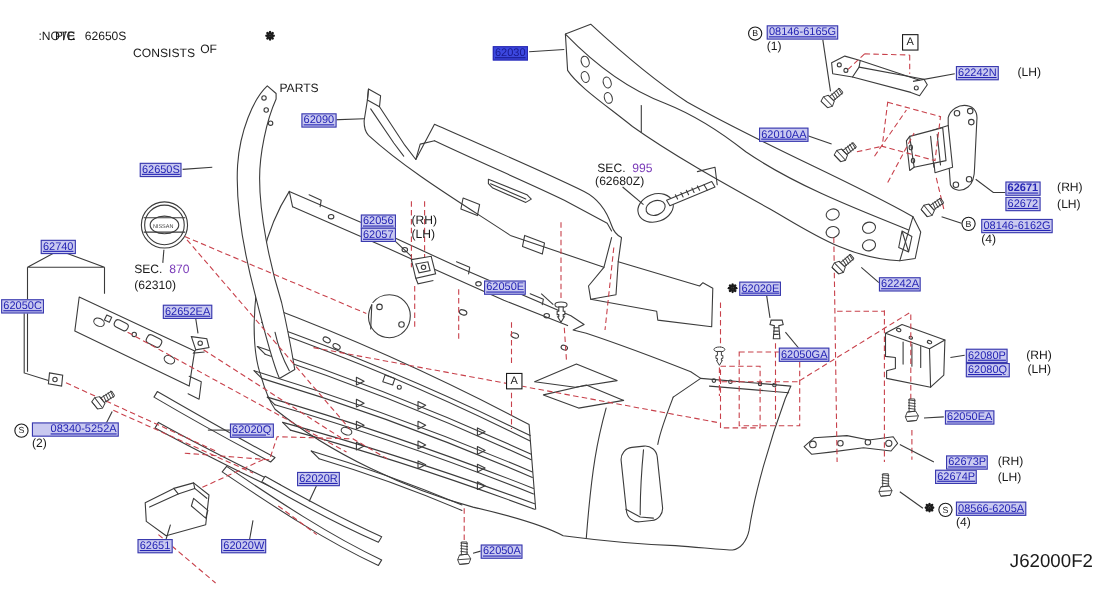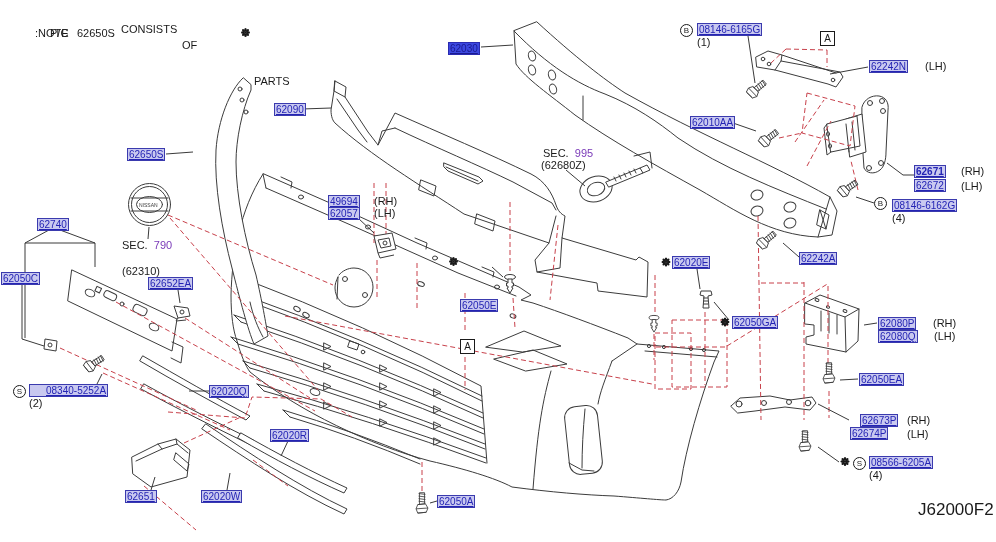--- a/index.html
+++ b/index.html
@@ -308,21 +308,21 @@
 <use href="#star" transform="translate(453.5,261.5) scale(0.88)"></use>
 <use href="#star" transform="translate(666,262) scale(0.88)"></use>
 <use href="#star" transform="translate(725,322) scale(0.88)"></use>
 <use href="#star" transform="translate(845,461.5) scale(0.88)"></use>
 </svg>
 
 <div class="bk" style="left:2px;top:27px;padding-left:36px;">NOTE</div>
 <div class="bk" style="left:35px;top:27px;">:</div>
 <div class="bk" style="left:50px;top:27px;">P/C</div>
 <div class="bk" style="left:77px;top:27px;">62650S</div>
-<div class="bk" style="left:121px;top:23px;">CONSISTS</div>
+<div class="bk" style="left:121px;top:43px;">CONSISTS</div>
 <div class="bk" style="left:182px;top:27px;margin-top:12px;">OF</div>
 <div class="bk" style="left:254px;top:27px;margin-top:48px;">PARTS</div>
 
 <div class="lb sel" style="left:448px;top:42px;">62030</div>
 <div class="lb" style="left:697px;top:23px;">08146-6165G</div>
 <div class="circ" style="left:680px;top:24px;">B</div>
 <div class="bk" style="left:697px;top:36px;">(1)</div>
 <div class="abox" style="left:820px;top:31px;">A</div>
 <div class="lb" style="left:869px;top:60px;">62242N</div>
 <div class="bk" style="left:925px;top:60px;">(LH)</div>
@@ -331,33 +331,33 @@
 <div class="lb" style="left:127px;top:148px;">62650S</div>
 <div class="bk" style="left:543px;top:147px;">SEC.&nbsp;&nbsp;<span class="pur">995</span></div>
 <div class="bk" style="left:541px;top:159px;">(62680Z)</div>
 <div class="lb" style="left:914px;top:165px;font-weight:bold;">62671</div>
 <div class="bk" style="left:961px;top:165px;">(RH)</div>
 <div class="lb" style="left:914px;top:179px;">62672</div>
 <div class="bk" style="left:961px;top:180px;">(LH)</div>
 <div class="lb" style="left:892px;top:199px;">08146-6162G</div>
 <div class="circ" style="left:874px;top:197px;">B</div>
 <div class="bk" style="left:892px;top:212px;">(4)</div>
-<div class="lb" style="left:328px;top:195px;">49694</div>
+<div class="lb" style="left:328px;top:195px;">62056</div>
 <div class="lb" style="left:328px;top:207px;">62057</div>
 <div class="bk" style="left:374px;top:195px;">(RH)</div>
 <div class="bk" style="left:374px;top:207px;">(LH)</div>
 <div class="lb" style="left:37px;top:218px;">62740</div>
-<div class="bk" style="left:122px;top:239px;">SEC.&nbsp;&nbsp;<span class="pur">790</span></div>
-<div class="bk" style="left:122px;top:265px;">(62310)</div>
-<div class="lb" style="left:460px;top:255px;margin-top:44px;">62050E</div>
+<div class="bk" style="left:122px;top:239px;">SEC.&nbsp;&nbsp;<span class="pur">870</span></div>
+<div class="bk" style="left:122px;top:254px;">(62310)</div>
+<div class="lb" style="left:440px;top:255px;">62050E</div>
 <div class="lb" style="left:672px;top:256px;">62020E</div>
 <div class="lb" style="left:799px;top:252px;">62242A</div>
 <div class="lb" style="left:1px;top:272px;">62050C</div>
 <div class="lb" style="left:148px;top:277px;">62652EA</div>
-<div class="lb" style="left:732px;top:316px;">62050GA</div>
+<div class="lb" style="left:708px;top:316px;">62050GA</div>
 <div class="lb" style="left:878px;top:317px;">62080P</div>
 <div class="bk" style="left:933px;top:317px;">(RH)</div>
 <div class="lb" style="left:878px;top:330px;">62080Q</div>
 <div class="bk" style="left:934px;top:330px;">(LH)</div>
 <div class="abox" style="left:460px;top:339px;">A</div>
 <div class="lb" style="left:29px;top:384px;padding-left:16px;">08340-5252A</div>
 <div class="circ" style="left:13px;top:385px;">S</div>
 <div class="bk" style="left:29px;top:397px;">(2)</div>
 <div class="lb" style="left:209px;top:385px;">62020Q</div>
 <div class="lb" style="left:859px;top:373px;">62050EA</div>

